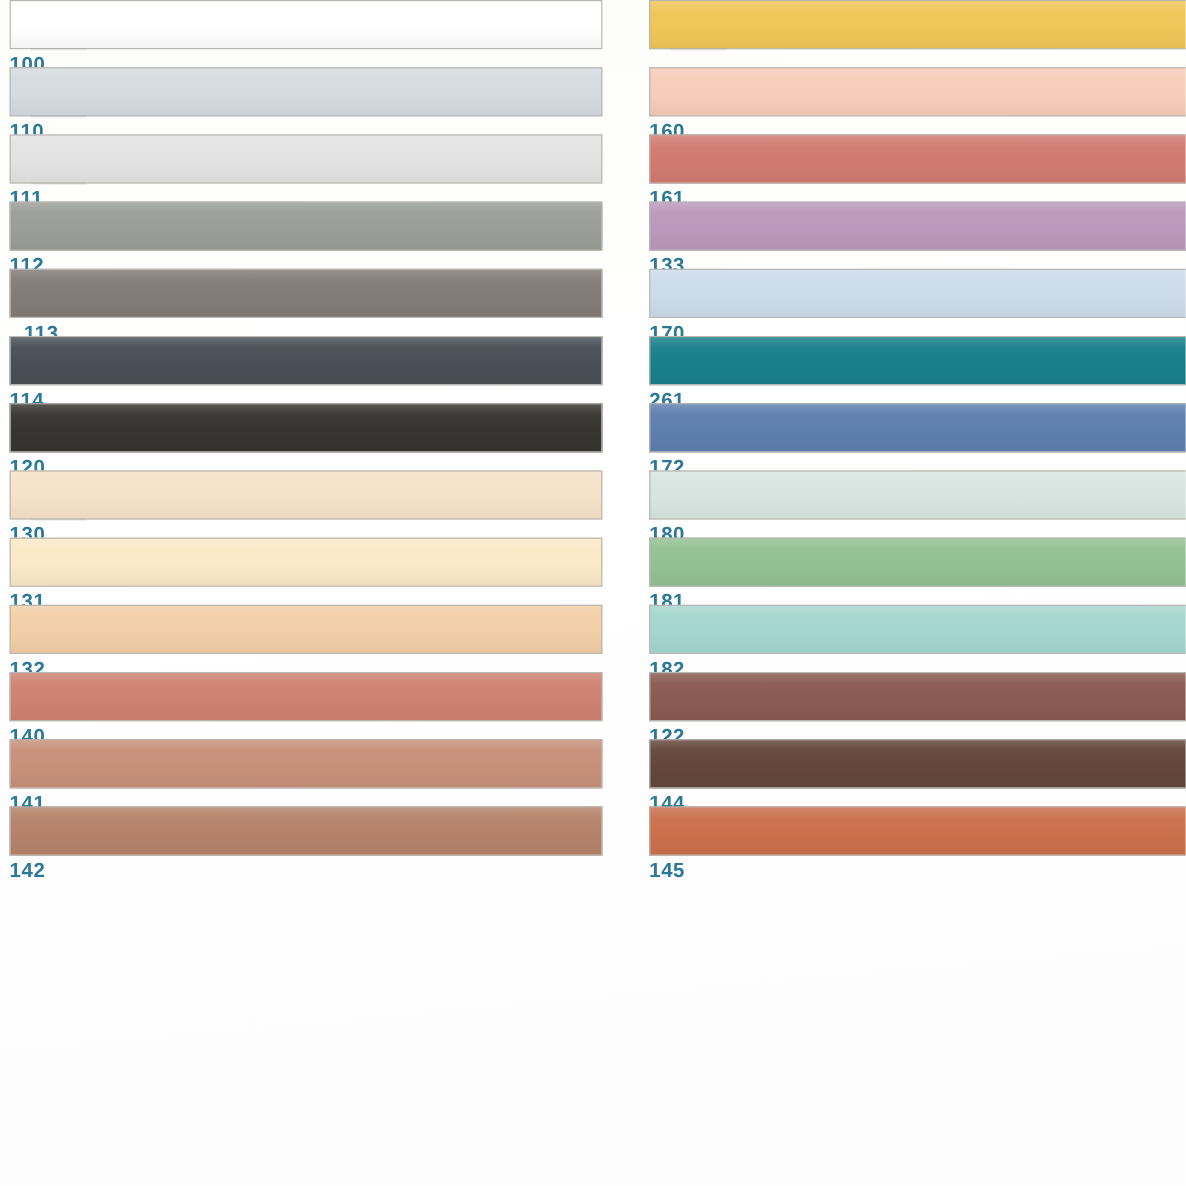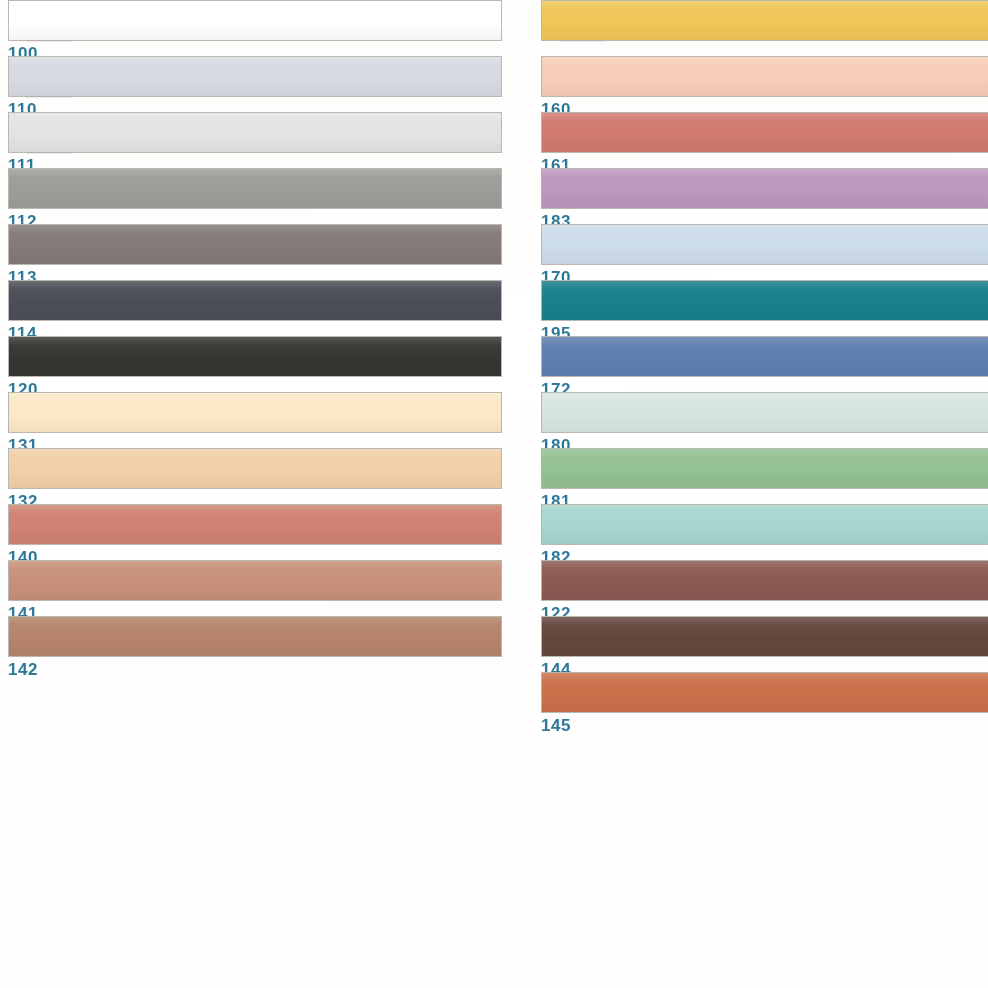--- a/index.html
+++ b/index.html
@@ -98,31 +98,36 @@
       <div class="swatch-bar" style="background-color: rgb(227, 227, 227); border-color: rgb(185, 183, 178);"></div>
       <div class="speck"></div>
       <div class="swatch-label" style="color: rgb(43, 120, 152);">111</div>
     </div>
     <div class="swatch-row">
       <div class="swatch-bar" style="background-color: rgb(155, 158, 152); border-color: rgb(185, 183, 178);"></div>
       <div class="swatch-label" style="color: rgb(43, 120, 152);">112</div>
     </div>
     <div class="swatch-row">
       <div class="swatch-bar" style="background-color: rgb(131, 123, 120); border-color: rgb(185, 183, 178);"></div>
-      <div class="swatch-label" style="color: rgb(43, 120, 152);">113</div>
+      <div class="swatch-label" style="color: rgb(43, 120, 152); margin-left: 12px;">113</div>
     </div>
     <div class="swatch-row">
       <div class="swatch-bar" style="background-color: rgb(74, 79, 87); border-color: rgb(185, 183, 178);"></div>
       <div class="swatch-label" style="color: rgb(43, 120, 152);">114</div>
     </div>
     <div class="swatch-row">
       <div class="swatch-bar" style="background-color: rgb(54, 53, 49); border-color: rgb(185, 183, 178);"></div>
       <div class="swatch-label" style="color: rgb(43, 120, 152);">120</div>
     </div>
     <div class="swatch-row">
+      <div class="swatch-bar" style="background-color: rgb(246, 226, 201); border-color: rgb(185, 183, 178);"></div>
+      <div class="speck"></div>
+      <div class="swatch-label" style="color: rgb(43, 120, 152);">130</div>
+    </div>
+    <div class="swatch-row">
       <div class="swatch-bar" style="background-color: rgb(251, 233, 199); border-color: rgb(185, 183, 178);"></div>
       <div class="swatch-label" style="color: rgb(43, 120, 152);">131</div>
     </div>
     <div class="swatch-row">
       <div class="swatch-bar" style="background-color: rgb(242, 207, 167); border-color: rgb(185, 183, 178);"></div>
       <div class="swatch-label" style="color: rgb(43, 120, 152);">132</div>
     </div>
     <div class="swatch-row">
       <div class="swatch-bar" style="background-color: rgb(207, 130, 113); border-color: rgb(185, 183, 178);"></div>
       <div class="swatch-label" style="color: rgb(43, 120, 152);">140</div>
@@ -146,29 +151,29 @@
     <div class="swatch-row">
       <div class="swatch-bar" style="background-color: rgb(246, 205, 184); border-color: rgb(185, 183, 178);"></div>
       <div class="swatch-label" style="color: rgb(43, 120, 152);">160</div>
     </div>
     <div class="swatch-row">
       <div class="swatch-bar" style="background-color: rgb(209, 122, 112); border-color: rgb(185, 183, 178);"></div>
       <div class="swatch-label" style="color: rgb(43, 120, 152);">161</div>
     </div>
     <div class="swatch-row">
       <div class="swatch-bar" style="background-color: rgb(187, 152, 189); border-color: rgb(185, 183, 178);"></div>
-      <div class="swatch-label" style="color: rgb(43, 120, 152);">183</div>
+      <div class="swatch-label" style="color: rgb(43, 120, 152);">133</div>
     </div>
     <div class="swatch-row">
       <div class="swatch-bar" style="background-color: rgb(205, 220, 234); border-color: rgb(185, 183, 178);"></div>
       <div class="swatch-label" style="color: rgb(43, 120, 152);">170</div>
     </div>
     <div class="swatch-row">
       <div class="swatch-bar" style="background-color: rgb(24, 128, 138); border-color: rgb(185, 183, 178);"></div>
-      <div class="swatch-label" style="color: rgb(43, 120, 152);">195</div>
+      <div class="swatch-label" style="color: rgb(43, 120, 152);">261</div>
     </div>
     <div class="swatch-row">
       <div class="swatch-bar" style="background-color: rgb(93, 127, 176); border-color: rgb(185, 183, 178);"></div>
       <div class="swatch-label" style="color: rgb(43, 120, 152);">172</div>
     </div>
     <div class="swatch-row">
       <div class="swatch-bar" style="background-color: rgb(215, 229, 224); border-color: rgb(185, 183, 178);"></div>
       <div class="swatch-label" style="color: rgb(43, 120, 152);">180</div>
     </div>
     <div class="swatch-row">

